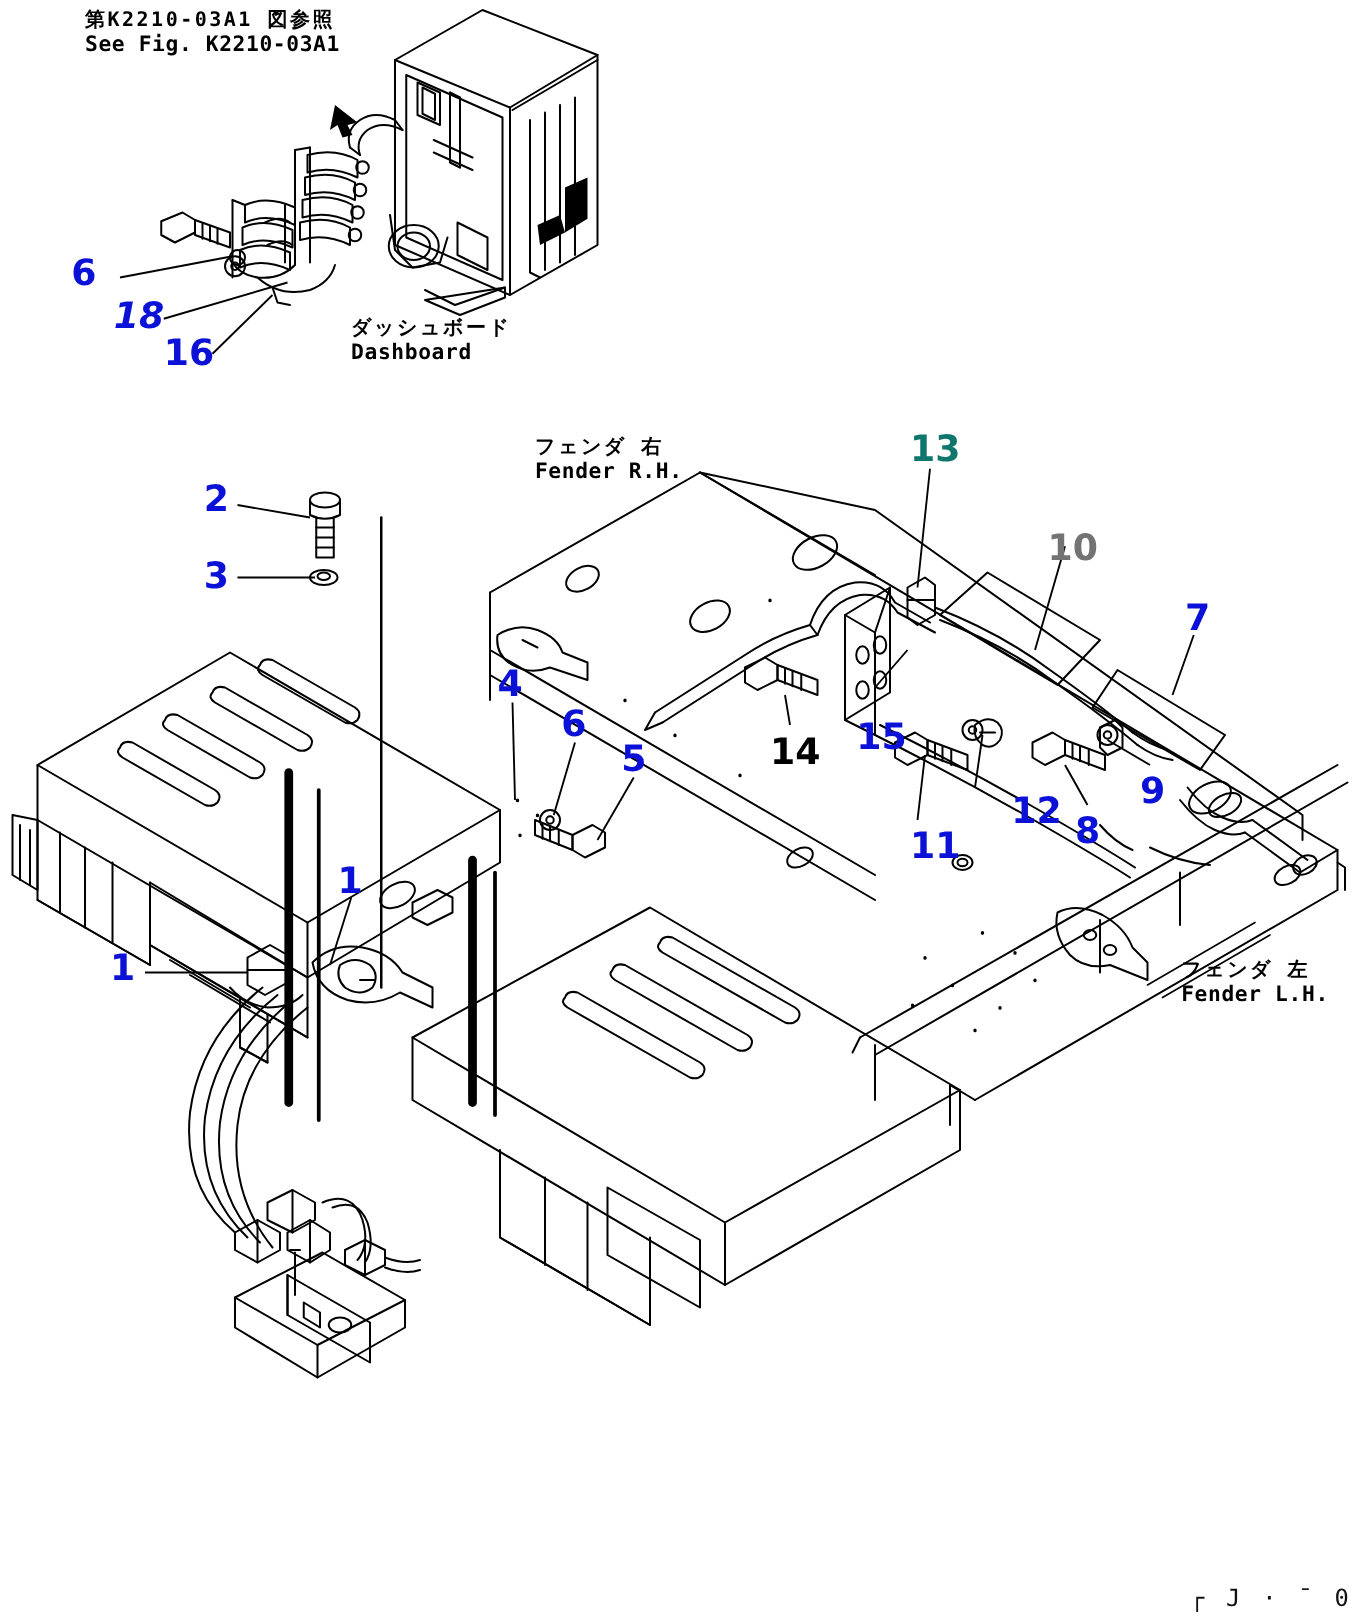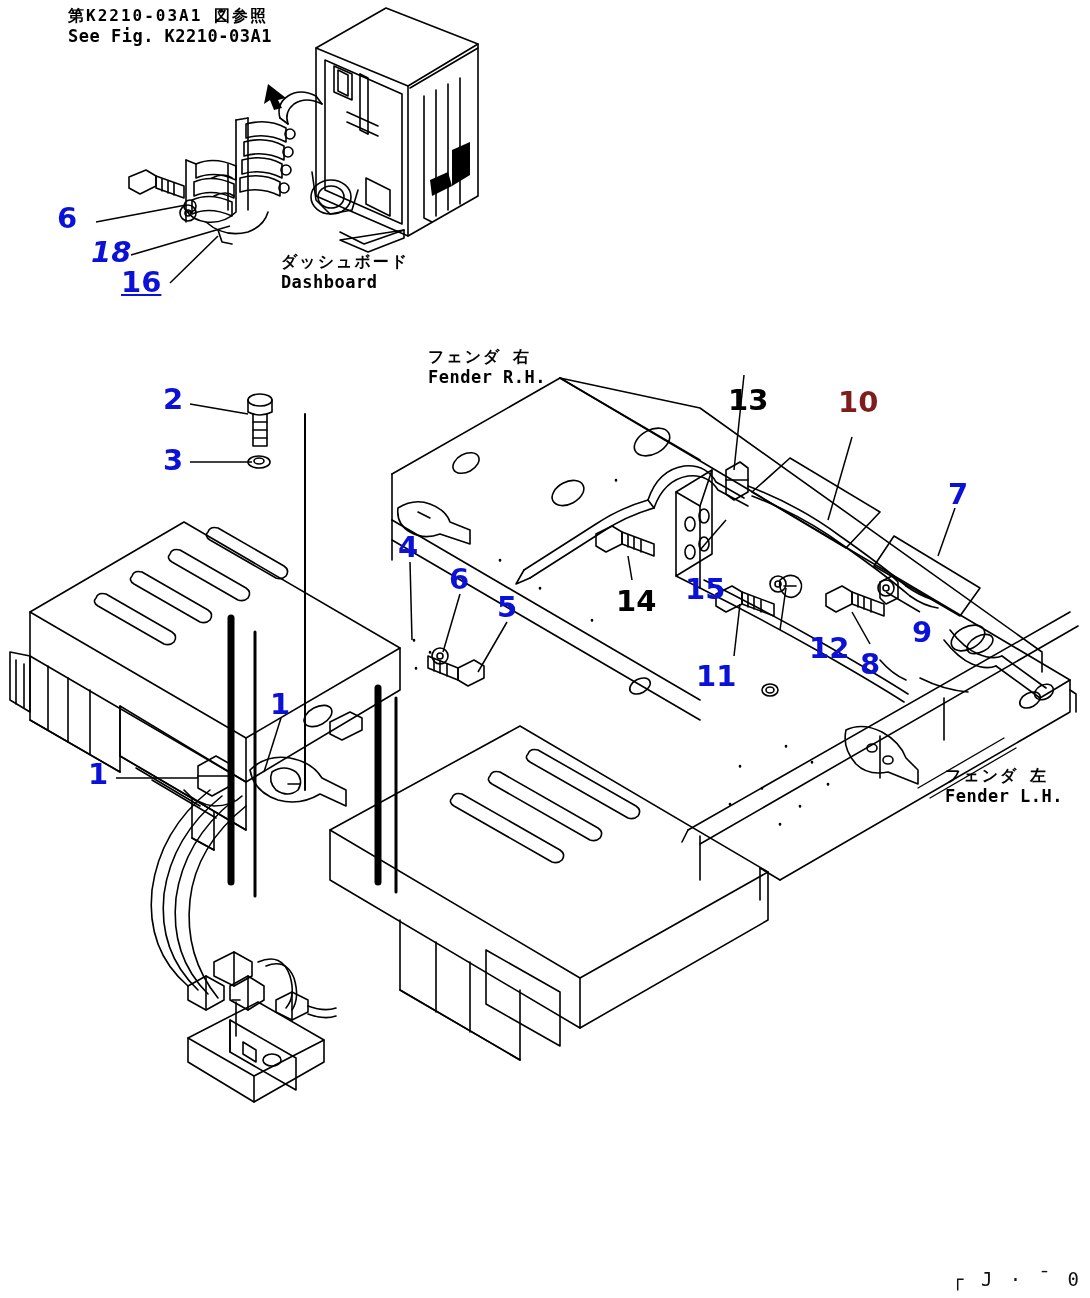--- a/index.html
+++ b/index.html
@@ -418,34 +418,34 @@
   <div id="captions-root">
       <div class="cap" style="left: 68px; top: 6px;"><span class="jp">第K2210-03A1 図参照</span><span class="en">See Fig. K2210-03A1</span></div>
       <div class="cap" style="left: 345px; top: 252px; transform: translateX(-50%);"><span class="jp">ダッシュボード</span><span class="en">Dashboard</span></div>
       <div class="cap" style="left: 487px; top: 347px; transform: translateX(-50%);"><span class="jp">フェンダ 右</span><span class="en">Fender R.H.</span></div>
       <div class="cap" style="left: 1004px; top: 766px; transform: translateX(-50%);"><span class="jp">フェンダ 左</span><span class="en">Fender L.H.</span></div>
     </div>
 
   <div id="callouts-root">
       <div class="num" style="left: 57px; top: 204px; color: rgb(11, 17, 214);">6</div>
       <div class="num" style="left: 91px; top: 238px; color: rgb(11, 17, 214); font-style: italic;">18</div>
-      <div class="num" style="left: 121px; top: 268px; color: rgb(11, 17, 214); text-decoration: underline;">16</div>
+      <div class="num" style="left: 131px; top: 268px; color: rgb(11, 17, 214);">16</div>
       <div class="num" style="left: 163px; top: 385px; color: rgb(11, 17, 214);">2</div>
       <div class="num" style="left: 163px; top: 446px; color: rgb(11, 17, 214);">3</div>
       <div class="num" style="left: 398px; top: 533px; color: rgb(11, 17, 214);">4</div>
       <div class="num" style="left: 449px; top: 565px; color: rgb(11, 17, 214);">6</div>
       <div class="num" style="left: 497px; top: 593px; color: rgb(11, 17, 214);">5</div>
       <div class="num" style="left: 88px; top: 760px; color: rgb(11, 17, 214);">1</div>
       <div class="num" style="left: 270px; top: 690px; color: rgb(11, 17, 214);">1</div>
       <div class="num" style="left: 616px; top: 587px; color: #000000;">14</div>
       <div class="num" style="left: 685px; top: 554px; color: rgb(11, 17, 214); margin-top: 21px;">15</div>
-      <div class="num" style="left: 728px; top: 345px; color: #000000; margin-top: 41px;">13</div>
-      <div class="num" style="left: 838px; top: 388px; color: #7f1d1d;">10</div>
+      <div class="num" style="left: 728px; top: 345px; color: #0f766e;">13</div>
+      <div class="num" style="left: 838px; top: 424px; color: #737373;">10</div>
       <div class="num" style="left: 948px; top: 480px; color: rgb(11, 17, 214);">7</div>
       <div class="num" style="left: 912px; top: 618px; color: rgb(11, 17, 214);">9</div>
       <div class="num" style="left: 860px; top: 650px; color: rgb(11, 17, 214);">8</div>
       <div class="num" style="left: 764px; top: 634px; color: rgb(11, 17, 214); margin-left: 45px;">12</div>
-      <div class="num" style="left: 696px; top: 662px; color: rgb(11, 17, 214);">11</div>
+      <div class="num" style="left: 728px; top: 662px; color: rgb(11, 17, 214);">11</div>
     </div>
 
   <div class="footcode" style="left:952px; top:1268px;">┌ J · ¯ 0 7 1</div>
 
 </div>
 
 </body></html>

